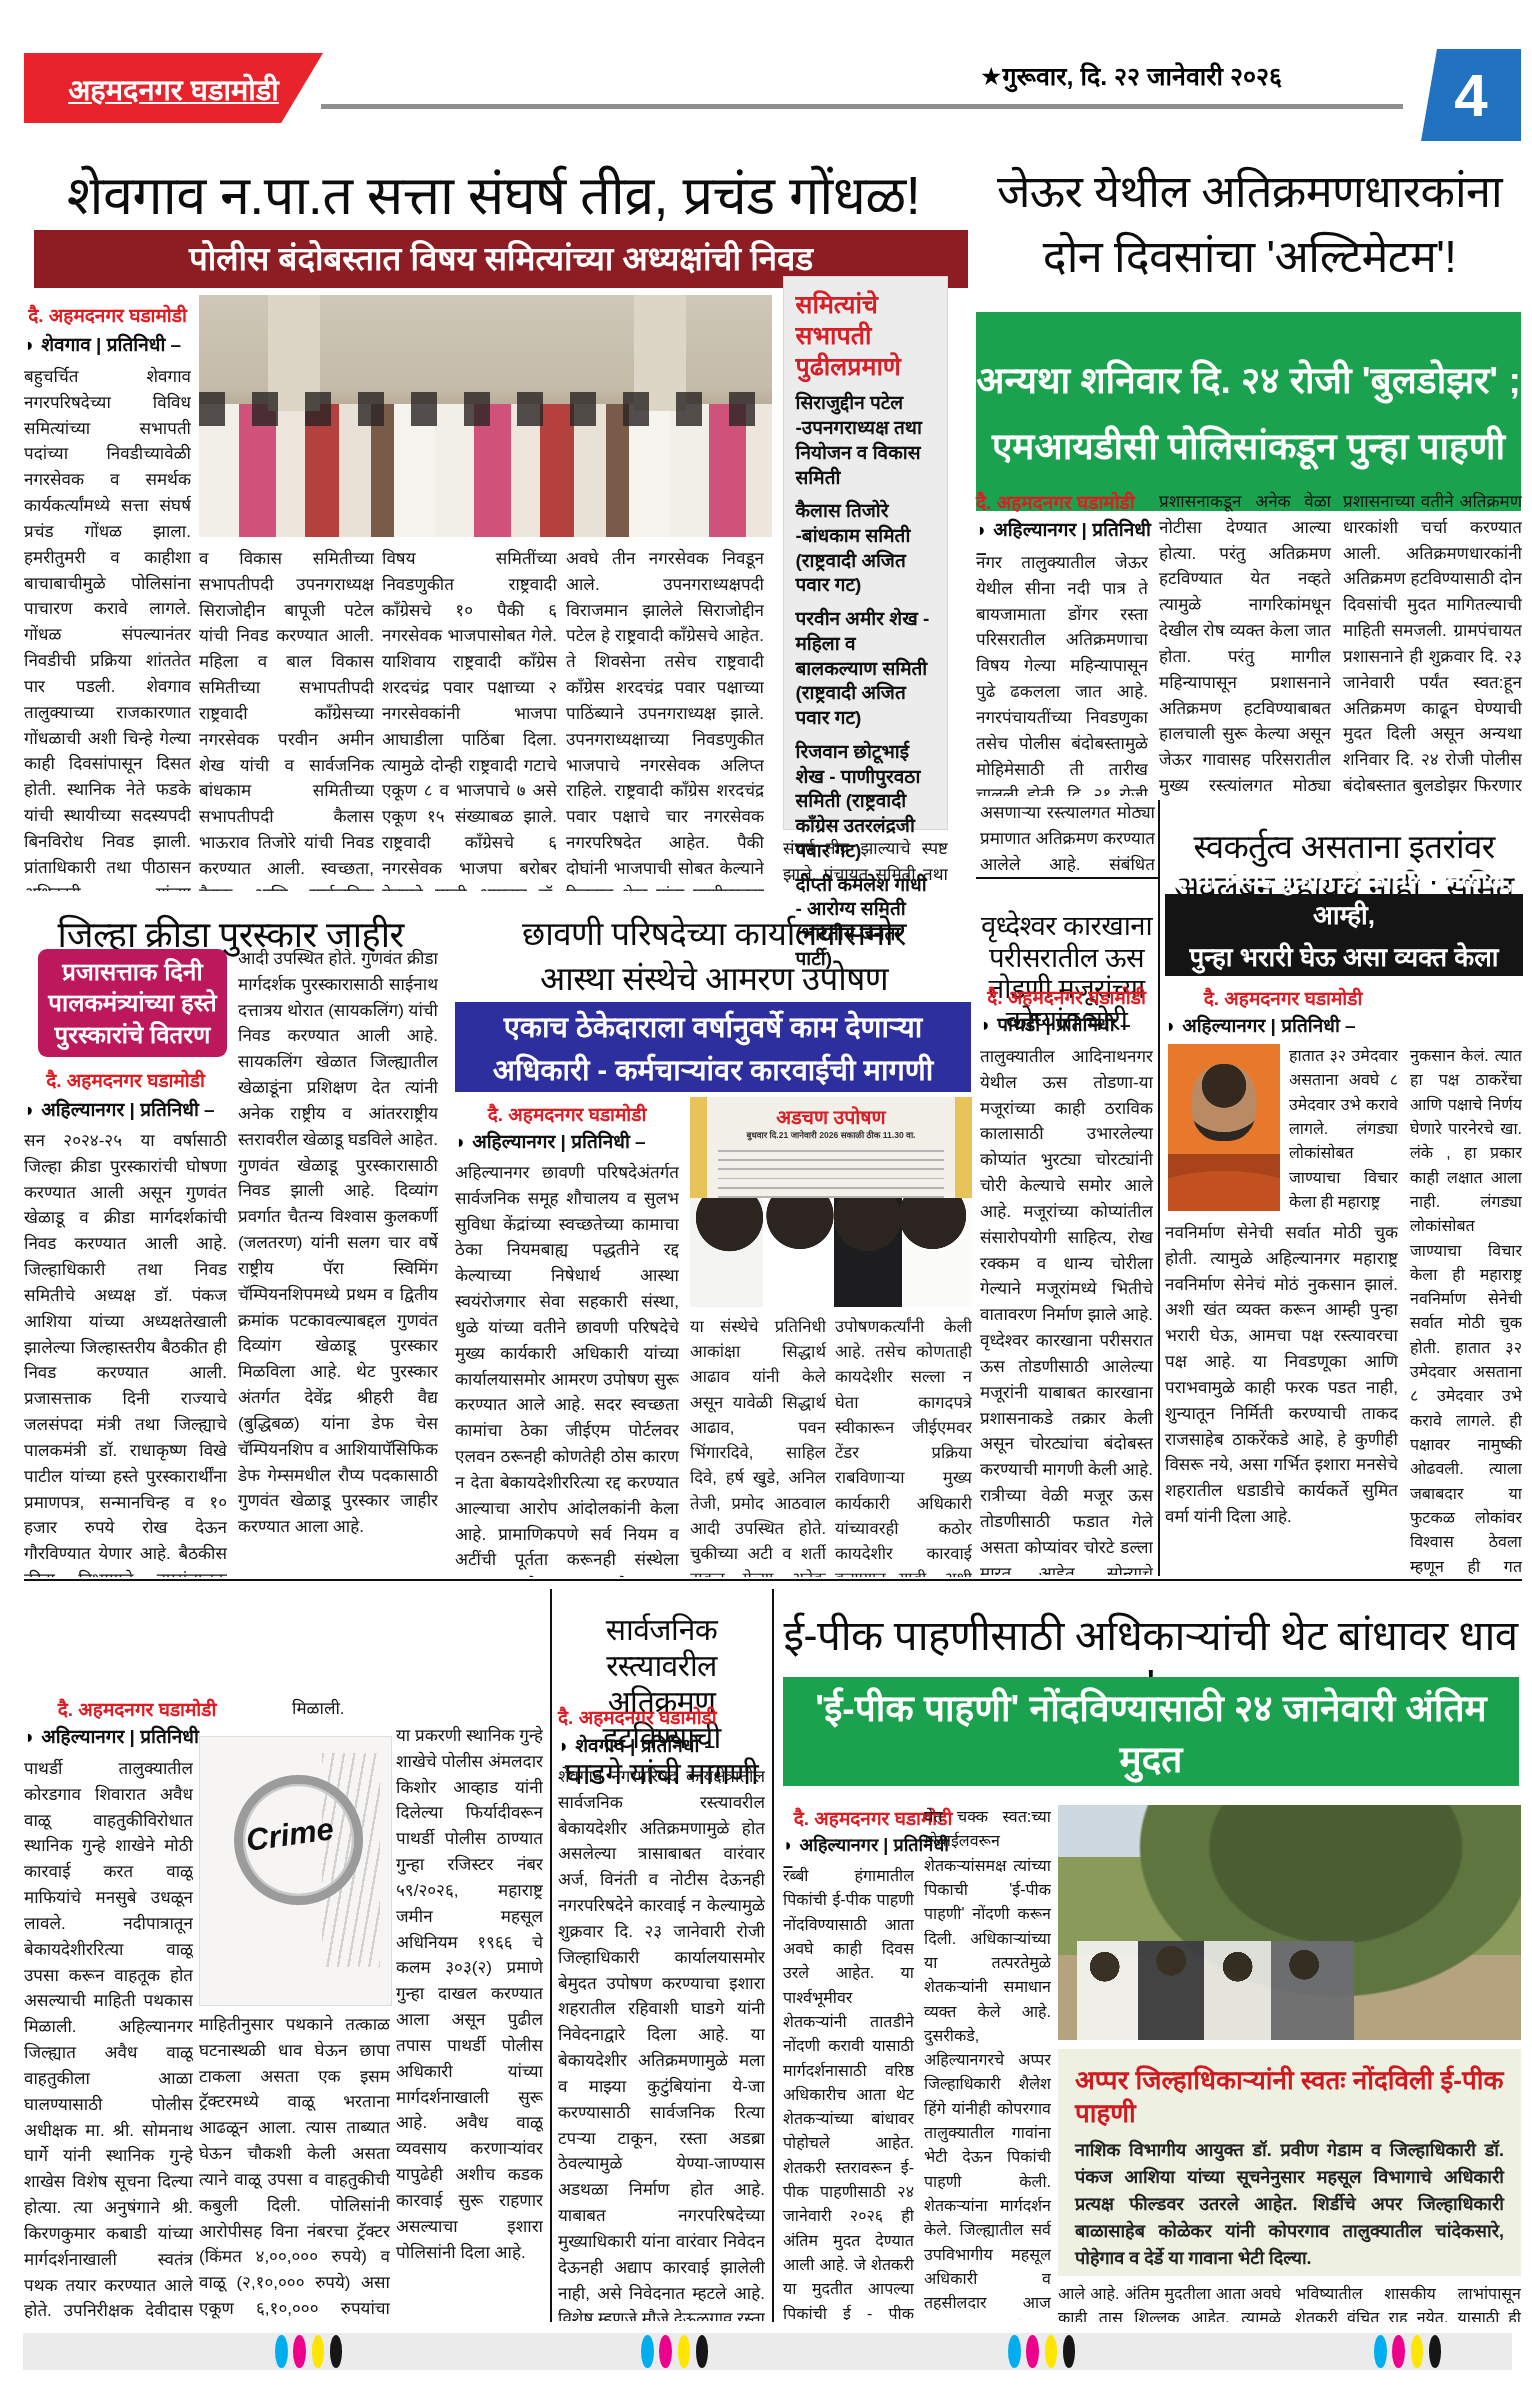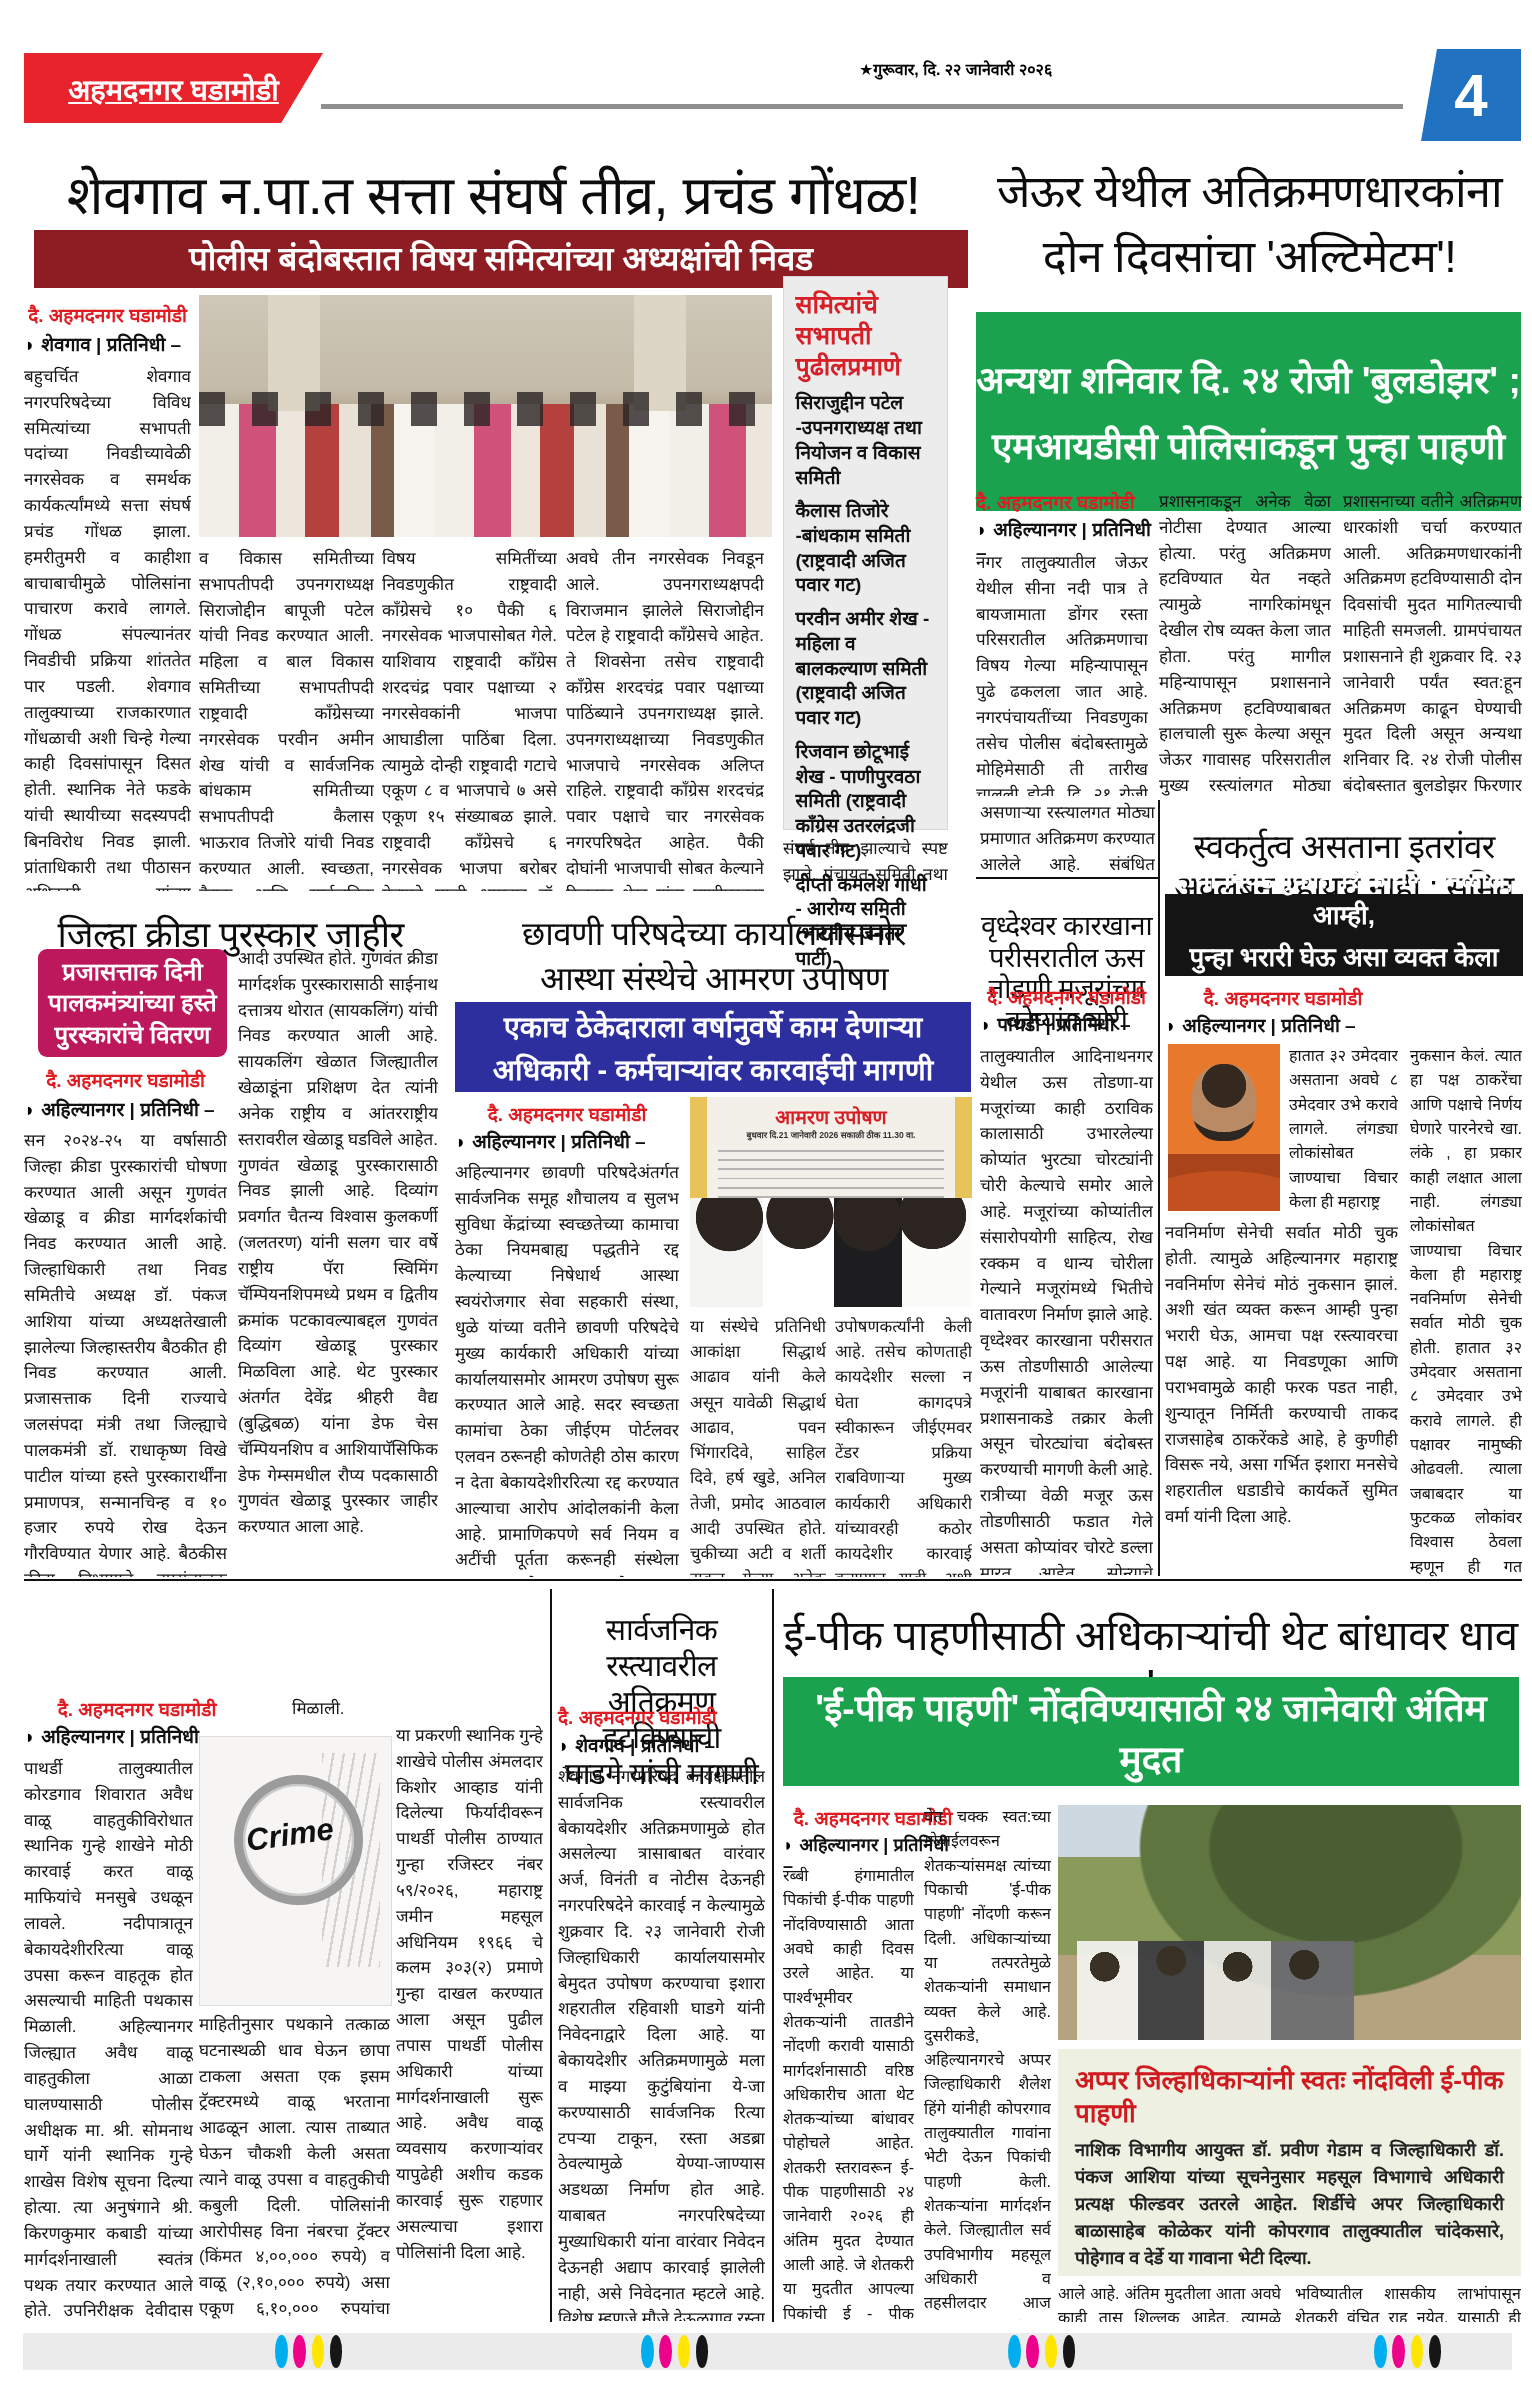--- a/index.html
+++ b/index.html
@@ -75,21 +75,21 @@
           color:#fff;font-weight:bold;font-size:60px;}
 </style>
 </head>
 <body>
 
 <div class="page">
 
   <div class="abs brand-tag" style="left:24px;top:53px;width:299px;height:70px;">
     <span class="brand-text">अहमदनगर घडामोडी</span>
   </div>
-  <div class="abs" style="left:859px;top:58px;width:544px;text-align:left;font-size:16px;font-weight:bold;">★गुरूवार, दि. २२ जानेवारी २०२६</div>
+  <div class="abs" style="left:859px;top:58px;width:544px;text-align:center;font-size:25px;font-weight:bold;">★गुरूवार, दि. २२ जानेवारी २०२६</div>
   <div class="abs gray-rule" style="left:321px;top:104px;width:1082px;height:5.2px;"></div>
   <div class="abs pageno" style="left:1421px;top:49px;width:100px;height:92px;">
     <span>4</span>
   </div>
 
   <div class="abs hl" style="left:17px;top:140px;width:953px;height:80px;font-size:54px;">शेवगाव न.पा.त सत्ता संघर्ष तीव्र, प्रचंड गोंधळ!</div>
   <div class="abs box-maroon" style="left:34px;top:230px;width:934px;height:58px;">
     <div class="whitebox-text" style="font-size:33px;line-height:58px;">पोलीस बंदोबस्तात विषय समित्यांच्या अध्यक्षांची निवड</div>
   </div>
   <div class="abs byline" style="left:24px;top:302px;width:167px;">दै. अहमदनगर घडामोडी</div>
@@ -183,21 +183,21 @@
     <div class="whitebox-text" style="font-size:29px;">एकाच ठेकेदाराला वर्षानुवर्षे काम देणाऱ्या</div>
     <div class="whitebox-text" style="font-size:29px;">अधिकारी - कर्मचाऱ्यांवर कारवाईची मागणी</div>
   </div>
   <div class="abs byline" style="left:455px;top:1101px;width:224px;">दै. अहमदनगर घडामोडी</div>
   <div class="abs dateline" style="left:455px;top:1128px;width:224px;">
     <span class="bullet">◗</span><span>अहिल्यानगर | प्रतिनिधी –</span>
   </div>
   <div class="abs body-txt" style="left:455px;top:1160px;width:224px;height:417px;">अहिल्यानगर छावणी परिषदेअंतर्गत सार्वजनिक समूह शौचालय व सुलभ सुविधा केंद्रांच्या स्वच्छतेच्या कामाचा ठेका नियमबाह्य पद्धतीने रद्द केल्याच्या निषेधार्थ आस्था स्वयंरोजगार सेवा सहकारी संस्था, धुळे यांच्या वतीने छावणी परिषदेचे मुख्य कार्यकारी अधिकारी यांच्या कार्यालयासमोर आमरण उपोषण सुरू करण्यात आले आहे. सदर स्वच्छता कामांचा ठेका जीईएम पोर्टलवर एलवन ठरूनही कोणतेही ठोस कारण न देता बेकायदेशीररित्या रद्द करण्यात आल्याचा आरोप आंदोलकांनी केला आहे. प्रामाणिकपणे सर्व नियम व अटींची पूर्तता करूनही संस्थेला मान्यता न देण्यात आल्याने अन्याय झाल्याची भावना व्यक्त करण्यात आली.</div>
 
   <div class="abs photo photo-protest" style="left:690px;top:1097px;width:282px;height:210px;">
-    <div class="banner-title">आमरण उपोषण</div>
+    <div class="banner-title">अडचण उपोषण</div>
     <div class="banner-date">बुधवार दि.21 जानेवारी 2026 सकाळी ठीक 11.30 वा.</div>
     <div class="banner-lines"></div>
     <div class="protest-people"></div>
   </div>
   <div class="abs body-txt" style="left:690px;top:1314px;width:136px;height:263px;font-size:16.6px;">या संस्थेचे प्रतिनिधी आकांक्षा सिद्धार्थ आढाव यांनी केले असून यावेळी सिद्धार्थ आढाव, पवन भिंगारदिवे, साहिल दिवे, हर्ष खुडे, अनिल तेजी, प्रमोद आठवाल आदी उपस्थित होते. चुकीच्या अटी व शर्ती टाकून गेल्या अनेक वर्षांपासून एकाच ठेकेदाराला काम मिळवून देणाऱ्या संबंधित अधिकारी व कर्मचाऱ्यांवर कडक कारवाई करून निलंबन करण्यात यावे, अशी मागणी</div>
   <div class="abs body-txt" style="left:835px;top:1314px;width:137px;height:263px;font-size:16.6px;">उपोषणकर्त्यांनी केली आहे. तसेच कोणताही कायदेशीर सल्ला न घेता कागदपत्रे स्वीकारून जीईएमवर टेंडर प्रक्रिया राबविणाऱ्या मुख्य कार्यकारी अधिकारी यांच्यावरही कठोर कायदेशीर कारवाई करण्यात यावी, अशी मागणी करण्यात आली. सर्व मागण्या मान्य होईपर्यंत आमरण उपोषण सुरूच राहणार असल्याचा इशारा आस्था स्वयंरोजगार सेवा सहकारी संस्थेचे प्रतिनिधींनी दिला आहे.</div>
 
   <div class="abs rule" style="left:24px;top:1579px;width:1498px;height:2.3px;"></div>
   <div class="abs rule" style="left:550px;top:1589px;width:1.7px;height:733px;"></div>
   <div class="abs rule" style="left:772px;top:1589px;width:1.7px;height:733px;"></div>

